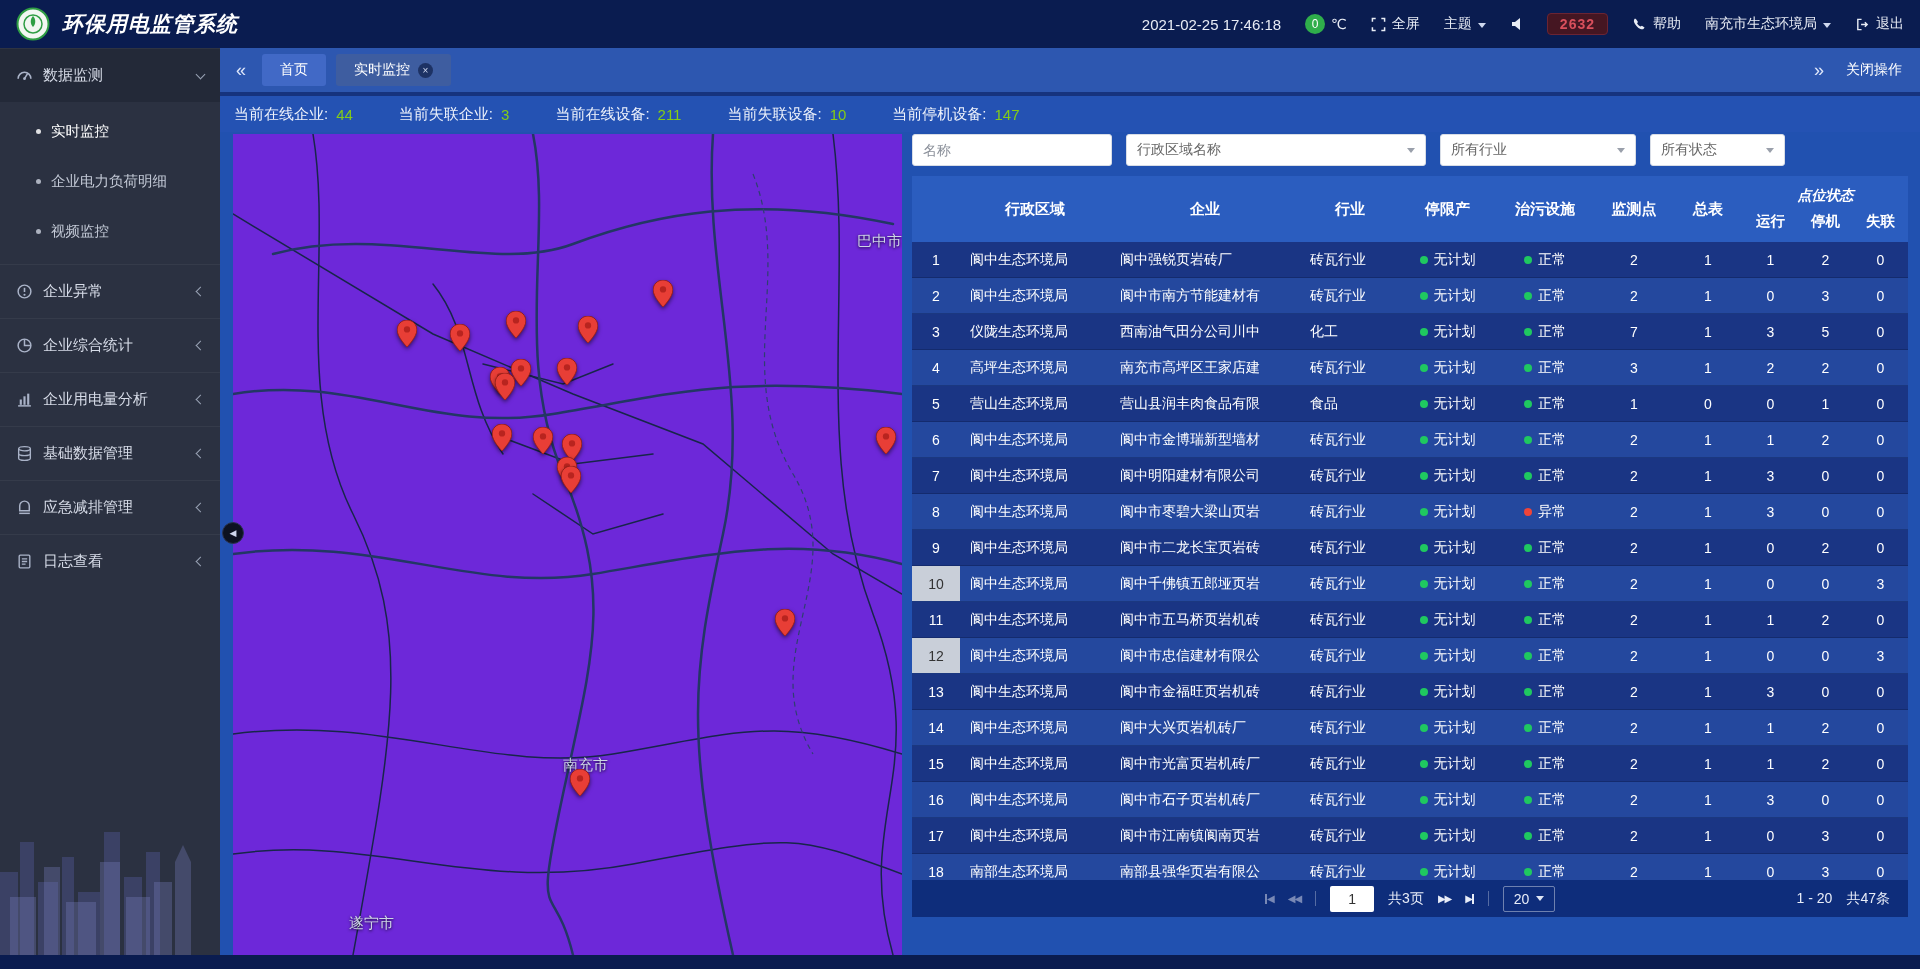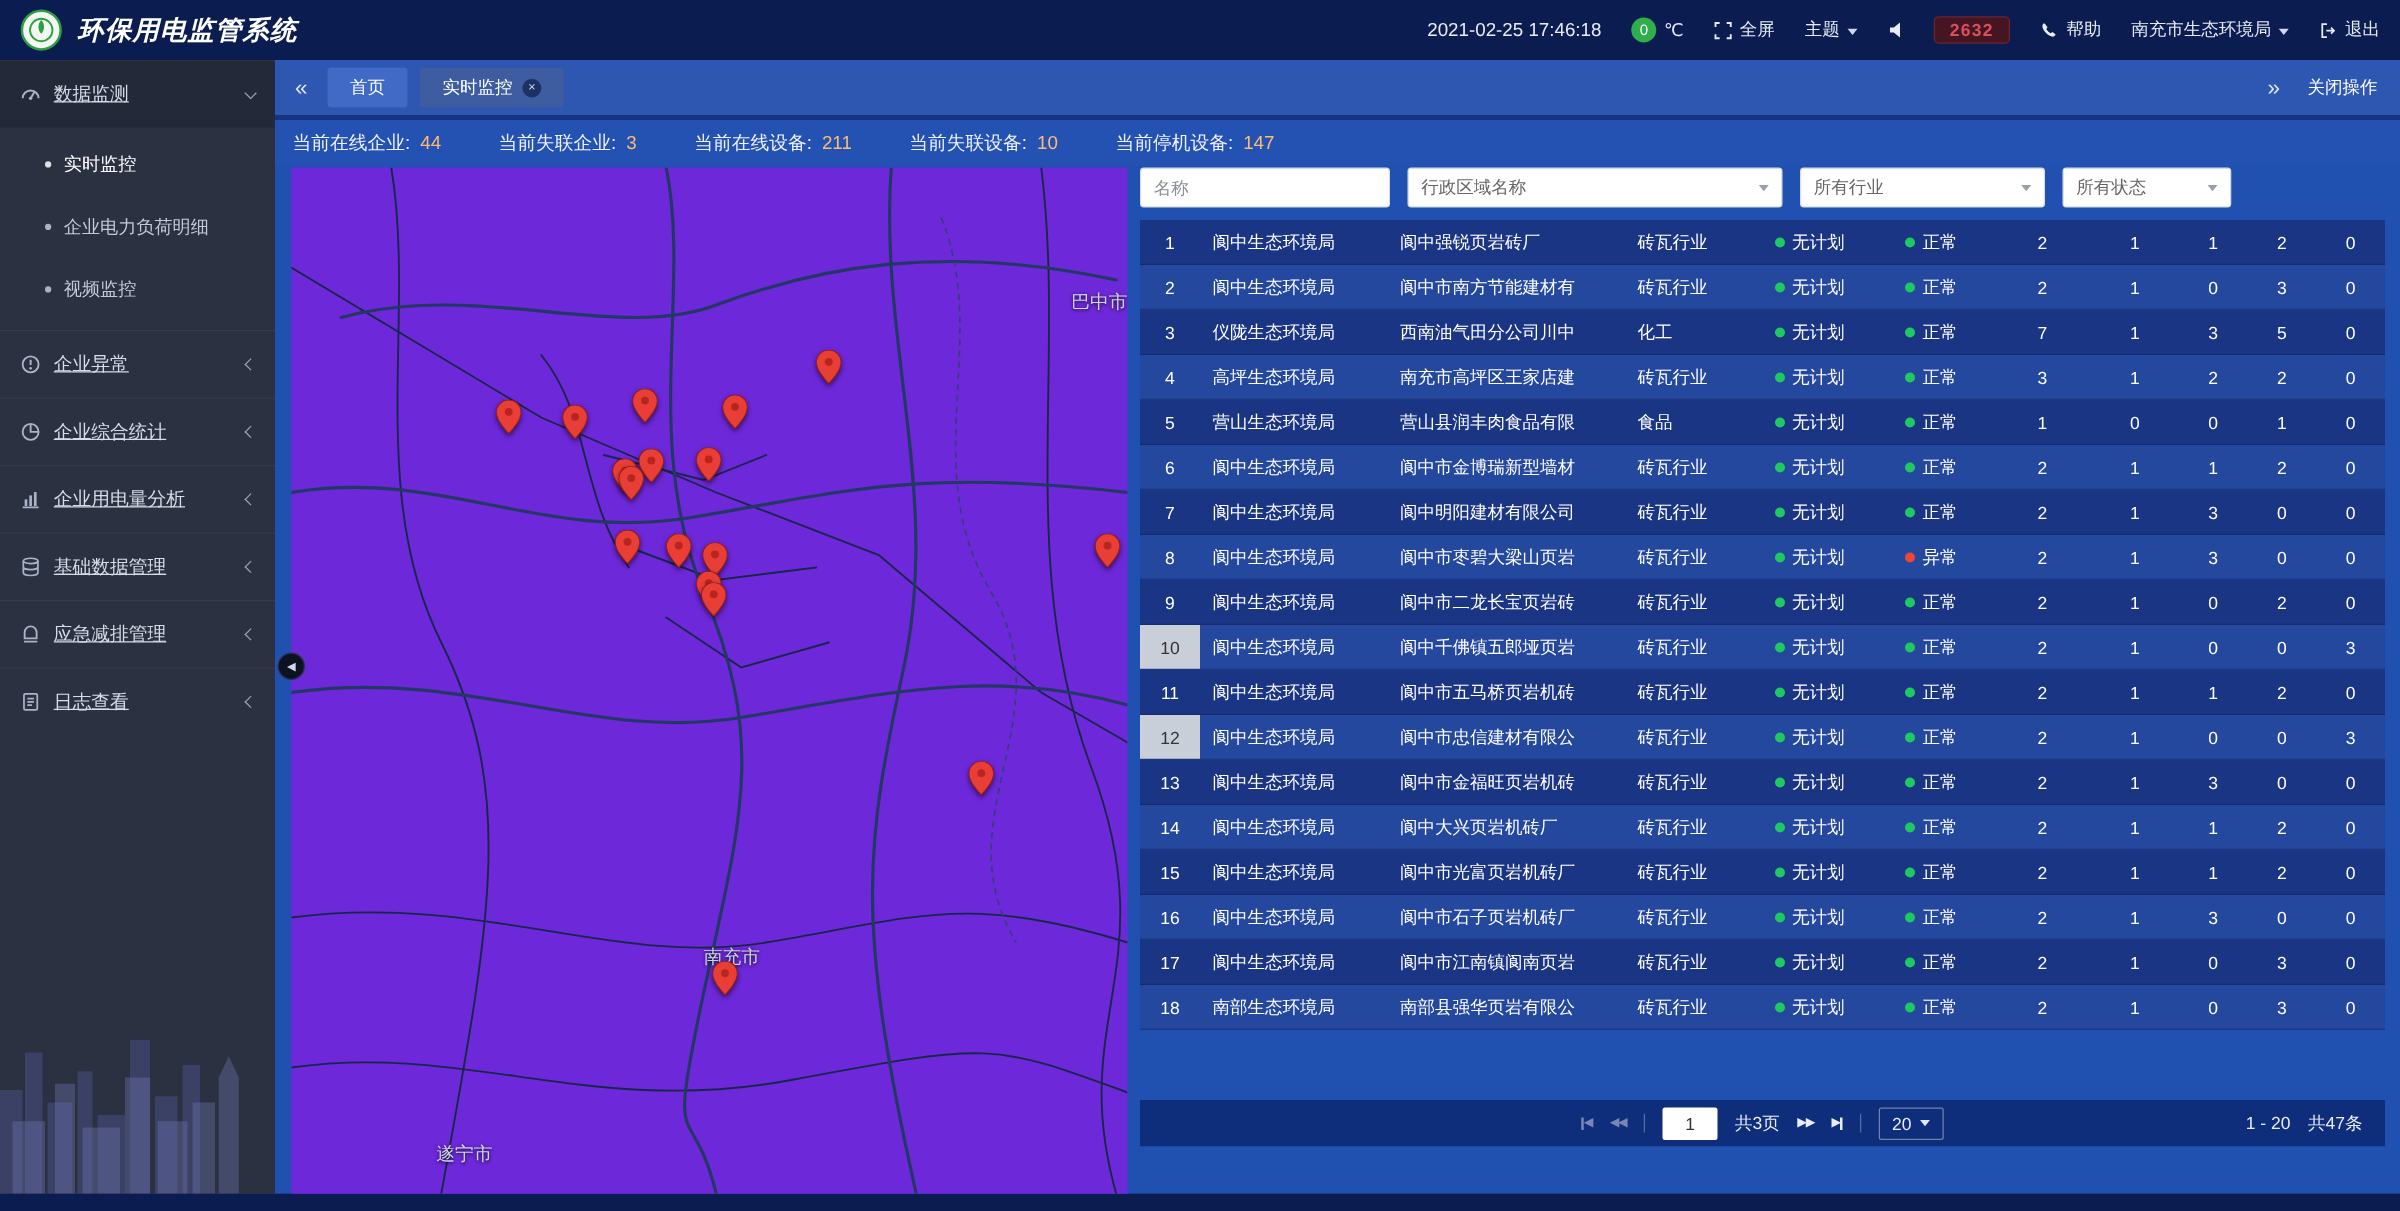--- a/index.html
+++ b/index.html
@@ -16,21 +16,21 @@
   .datetime { font-size:15px; }
   .temp-circle { width:20px; height:20px; border-radius:50%; background:#2fae4b; color:#fff; font-size:12px; display:flex; align-items:center; justify-content:center; }
   .caret-down { width:0; height:0; border-left:4px solid transparent; border-right:4px solid transparent; border-top:5px solid #cfd8ef; margin-top:2px; }
   .notif-badge { background:#451622; border:1px solid #6b2433; border-radius:4px; padding:2px 12px; color:#d94f5c; font-weight:bold; letter-spacing:1px; font-size:14px; }
 
   
   .main-row { flex:1; display:flex; min-height:0; }
 
   
   .sidebar { width:220px; flex:none; background:#2b3141; position:relative; overflow:hidden; color:#d7dce8; }
-  .sb-section { height:54px; display:flex; align-items:center; gap:10px; padding:0 16px; font-size:15px; cursor:pointer; border-top:1px solid rgba(255,255,255,.05);text-decoration:underline; }
+  .sb-section { height:54px; display:flex; align-items:center; gap:10px; padding:0 16px; font-size:15px; cursor:pointer; border-top:1px solid rgba(255,255,255,.05); }
   .sb-section.expanded { background:#232938; }
   .sb-ico { width:17px; height:17px; flex:none; }
   .chev { width:7px; height:7px; border-right:1.5px solid #9aa3b5; border-bottom:1.5px solid #9aa3b5; margin-left:auto; flex:none; }
   .chev.down { transform:rotate(45deg); margin-top:-3px; }
   .chev.left { transform:rotate(135deg); }
   .sb-sub { padding:4px 0 8px 0; }
   .sb-item { height:50px; display:flex; align-items:center; gap:10px; padding-left:36px; font-size:14.5px; color:#c3c9d6; cursor:pointer; }
   .sb-item.active { color:#ffffff; }
   .blt { width:5px; height:5px; border-radius:50%; background:currentColor; opacity:.85; flex:none; }
   .skyline { position:absolute; bottom:0; left:0; pointer-events:none; }
@@ -41,21 +41,21 @@
   .tb-btn { color:#dfe7fa; font-size:18px; padding:0 6px; cursor:pointer; }
   .tab { height:32px; display:flex; align-items:center; gap:8px; padding:0 18px; border-radius:3px; font-size:14px; cursor:pointer; background:#4169c6; color:#fff; }
   .tab.active { background:#3e5da0; }
   .tab-close { width:15px; height:15px; border-radius:50%; background:rgba(9,22,60,.6); color:#cfd8f0; font-size:10px; line-height:15px; text-align:center; cursor:pointer; }
   .close-ops { color:#fff; font-size:14px; margin:0 8px 0 6px; cursor:pointer; }
   .tb-spacer { margin-left:auto; }
   .bar-divider { height:4px; background:#16337e; flex:none; }
   .stats-bar { height:36px; flex:none; background:#2452b3; display:flex; align-items:center; padding:0 14px; gap:46px; font-size:15px; }
   .stat { display:flex; align-items:center; gap:8px; }
   .stat .sl { color:#eef2fb; }
-  .stat .sv { color:#fdba74; }
+  .stat .sv { color:#84cc16; }
 
   
   .work-row { flex:1; display:flex; gap:10px; padding:2px 12px 0 13px; min-height:0; }
 
   
   .map { width:669px; flex:none; position:relative; }
   .map-canvas { position:absolute; inset:0; background:#6d28d9; overflow:hidden; }
   .map-canvas svg.roads { position:absolute; inset:0; }
   .city { position:absolute; color:#cdd5e6; font-size:15px; text-shadow:0 1px 3px rgba(0,0,0,.9); white-space:nowrap; }
   .pin { position:absolute; filter:drop-shadow(0 2px 2px rgba(0,0,0,.55)); cursor:pointer; }
@@ -406,20 +406,38 @@
             <div class="f-select w195">
               <span>所有行业</span>
                 <i class="f-caret"></i>
             </div>
             <div class="f-select w135">
               <span>所有状态</span>
                 <i class="f-caret"></i>
             </div>
           </div>
 
+          <div class="thead grid-cols">
+            <div class="th"></div>
+            <div class="th">行政区域</div>
+            <div class="th">企业</div>
+            <div class="th">行业</div>
+            <div class="th">停限产</div>
+            <div class="th">治污设施</div>
+            <div class="th">监测点</div>
+            <div class="th">总表</div>
+            <div class="th-group">
+              <div class="gl">点位状态</div>
+              <div class="gsub">
+                <span>运行</span>
+                <span>停机</span>
+                <span>失联</span>
+              </div>
+            </div>
+          </div>
 
           <div class="rows-wrap">
               <div class="tr grid-cols odd">
                 <div class="td idx">1</div>
                 <div class="td l">阆中生态环境局</div>
                 <div class="td l">阆中强锐页岩砖厂</div>
                 <div class="td l">砖瓦行业</div>
                 <div class="td st"><i class="dot ok"></i>无计划</div>
                 <div class="td st"><i class="dot ok"></i>正常</div>
                 <div class="td c">2</div>

